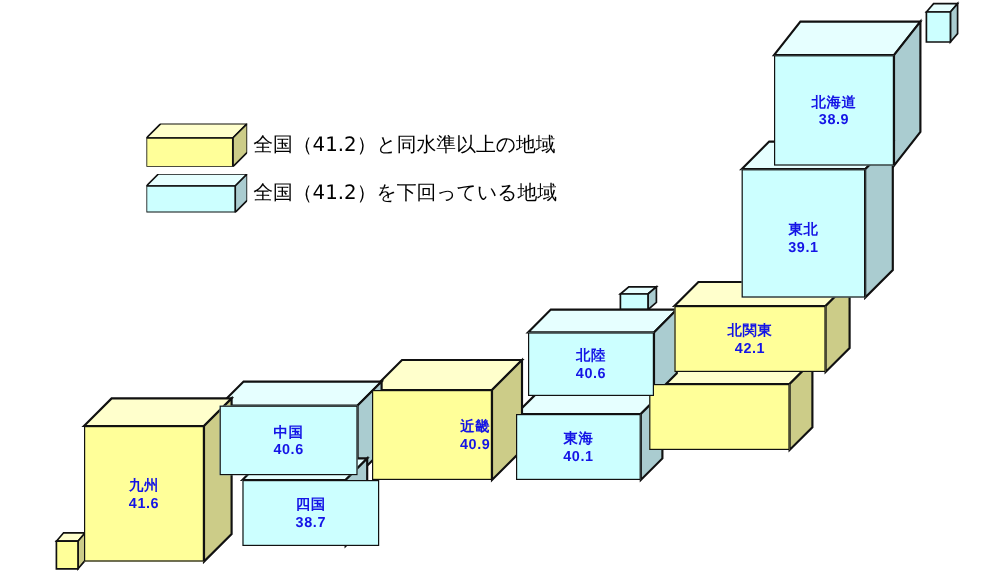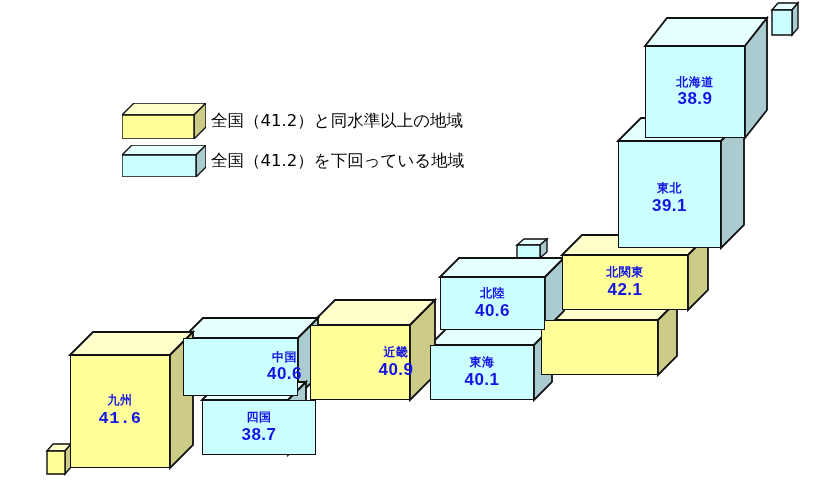--- a/index.html
+++ b/index.html
@@ -57,21 +57,21 @@
     font-weight: bold;
     line-height: 1.18;
     text-align: center;
     letter-spacing: 0.5px;
     pointer-events: none;
   }
   .block .label .name {
     font-size: 12px;
   }
   .block .label .value {
-    font-size: 17px;
+    font-size: 12px;
   }
 
   
   .legend-row {
     position: absolute;
     display: flex;
     align-items: center;
   }
   .legend-block {
     position: relative;
@@ -214,21 +214,21 @@
       <span class="value">40.9</span>
     </div>
   </div>
 
   <div class="block" style="left:183px; top:318px; width:115px; height:78px;">
     <svg class="poly" width="115" height="78" viewBox="0 0 115 78">
       <polygon points="0,20 20,0 135,0 115,20" fill="#e6ffff" stroke="#111111" stroke-width="1.8"></polygon>
       <polygon points="115,20 135,0 135,58 115,78" fill="#aaccd0" stroke="#111111" stroke-width="1.8"></polygon>
     </svg>
     <div class="face front" style="top:20px; height:58px; background:#ccffff;"></div>
-    <div class="label" style="top:20px; height:58px;padding-left:44px;">
+    <div class="label" style="top:20px; height:58px;">
       <span class="name">中国</span>
       <span class="value">40.6</span>
     </div>
   </div>
 
   <div class="block" style="left:202px; top:382px; width:86px; height:73px;padding-left:28px;">
     <svg class="poly" width="86" height="73" viewBox="0 0 86 73">
       <polygon points="0,18 18,0 104,0 86,18" fill="#e6ffff" stroke="#111111" stroke-width="1.8"></polygon>
       <polygon points="86,18 104,0 104,55 86,73" fill="#aaccd0" stroke="#111111" stroke-width="1.8"></polygon>
     </svg>
@@ -238,19 +238,19 @@
       <span class="value">38.7</span>
     </div>
   </div>
 
   <div class="block" style="left:70px; top:332px; width:100px; height:136px;">
     <svg class="poly" width="100" height="136" viewBox="0 0 100 136">
       <polygon points="0,23 23,0 123,0 100,23" fill="#ffffcc" stroke="#111111" stroke-width="1.8"></polygon>
       <polygon points="100,23 123,0 123,113 100,136" fill="#cccc88" stroke="#111111" stroke-width="1.8"></polygon>
     </svg>
     <div class="face front" style="top:23px; height:113px; background:#ffff99;"></div>
-    <div class="label" style="top:23px; height:113px;font-family:Liberation Mono, monospace;">
+    <div class="label" style="top:23px; height:113px;">
       <span class="name">九州</span>
       <span class="value">41.6</span>
     </div>
   </div>
 
 </div>
 
 </body></html>

